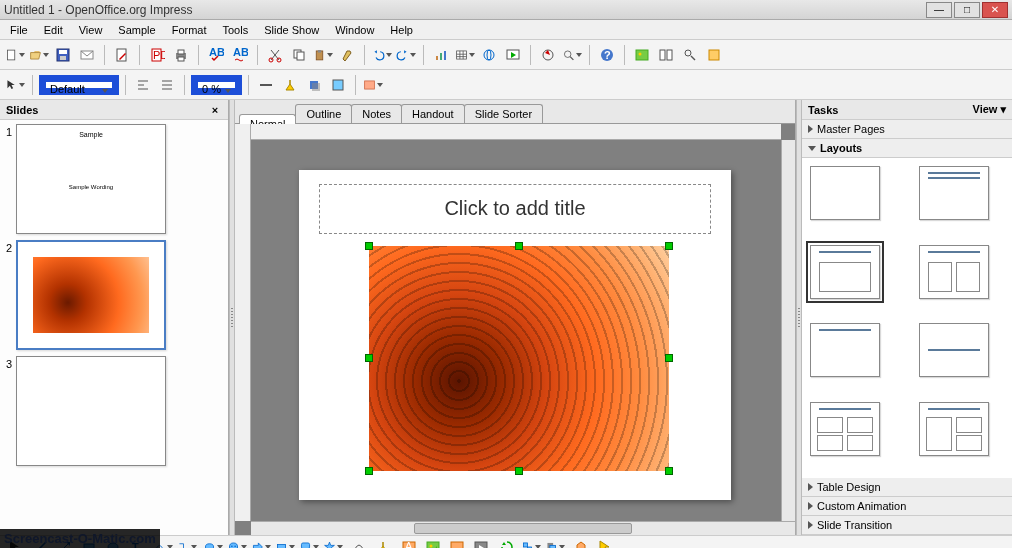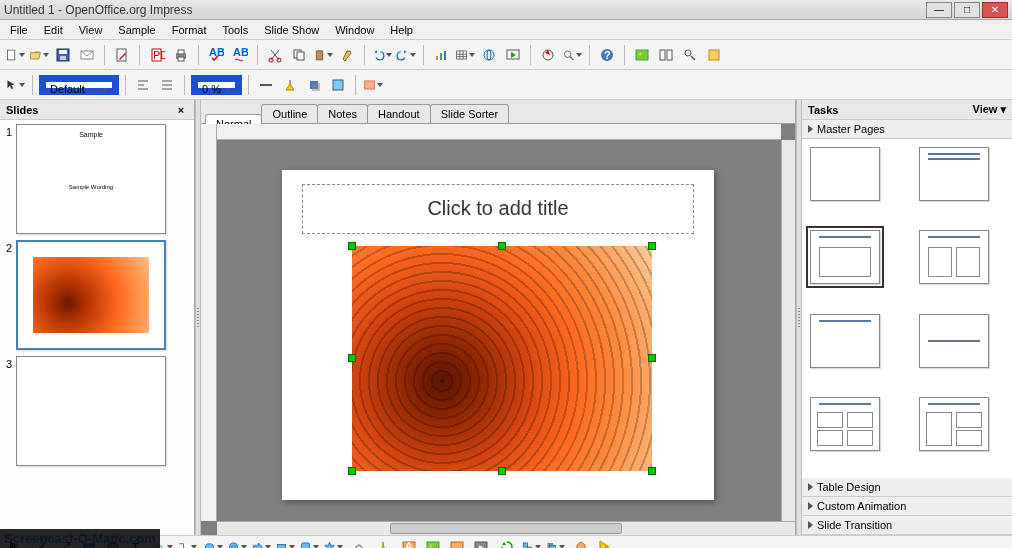--- a/index.html
+++ b/index.html
@@ -12,21 +12,21 @@
 .menubar .mitem { padding: 2px 8px; cursor: pointer; }
 .toolbar { height: 30px; display: flex; align-items: center; background: #f4f4f4; border-bottom: 1px solid #ccc; padding: 0 4px; gap: 2px; }
 .toolbar .sep { width: 1px; height: 20px; background: #bbb; margin: 0 4px; }
 .tbtn { width: 22px; height: 22px; border: 1px solid transparent; display: inline-flex; align-items: center; justify-content: center; cursor: pointer; border-radius: 2px; }
 .tbtn svg { width: 16px; height: 16px; }
 .drop { display: inline-block; width: 0; height: 0; border-left: 3px solid transparent; border-right: 3px solid transparent; border-top: 4px solid #555; margin-left: 1px; }
 .toolbar select, .toolbar .combo { height: 20px; font-size: 11px; border: 7px solid #1d4ed8; background: #fff; }
 .toolbar .combo { padding: 1px 14px 1px 4px; position: relative; min-width: 80px; }
 .toolbar .combo .drop { position: absolute; right: 4px; top: 7px; }
 .main { display: flex; height: 435px; }
-.panel-left { width: 195px; border-right: 1px solid #aaa; display: flex; flex-direction: column; background: #f0f0f0; }
+.panel-left { width: 229px; border-right: 1px solid #aaa; display: flex; flex-direction: column; background: #f0f0f0; }
 .panel-header { height: 20px; background: #e8e8e8; border-bottom: 1px solid #ccc; display: flex; align-items: center; padding: 0 6px; font-weight: bold; }
 .panel-header .closex { margin-left: auto; cursor: pointer; width: 14px; height: 14px; display: flex; align-items: center; justify-content: center; }
 .slides-list { flex: 1; overflow: auto; padding: 4px 2px; background: #fdfdfd; }
 .slide-row { display: flex; margin-bottom: 6px; }
 .slide-num { width: 14px; text-align: center; padding-top: 2px; font-size: 11px; }
 .slide-thumb { width: 150px; height: 110px; background: #fff; border: 1px solid #888; position: relative; box-shadow: 1px 1px 2px rgba(0,0,0,0.15); }
 .slide-thumb.selected { border: 2px solid #4a7dc4; }
 .slide-thumb .mini-title { position: absolute; top: 6px; left: 10%; width: 80%; text-align: center; font-size: 7px; }
 .slide-thumb .mini-body { position: absolute; top: 55%; left: 10%; width: 80%; text-align: center; font-size: 6px; }
 .slide-thumb .mini-img { position: absolute; top: 15px; left: 15px; right: 15px; bottom: 15px; background: radial-gradient(circle at 30% 60%, #6b1a00 0%, #b33200 20%, #ff6a1f 55%, #ff9850 80%, #ffc090 100%); }
@@ -389,20 +389,24 @@
 
   <div class="panel-right">
     <div class="panel-header">
       <span>Tasks</span>
       <span class="viewlnk">View ▾</span>
     </div>
     <div class="task-sec">
         <span class="tri right"></span>
         <span>Master Pages</span>
       </div>
+    <div class="task-sec">
+        <span class="tri down"></span>
+        <b>Layouts</b>
+      </div>
     <div class="layouts-grid">
       <div class="layout-item"></div>
       <div class="layout-item">
           <div class="lay-title"></div>
           <div class="lay-sub"></div>
         </div>
       <div class="layout-item selected">
           <div class="lay-title"></div>
           <div class="lay-box" style="top:16px;left:8px;right:8px;bottom:6px"></div>
         </div>

